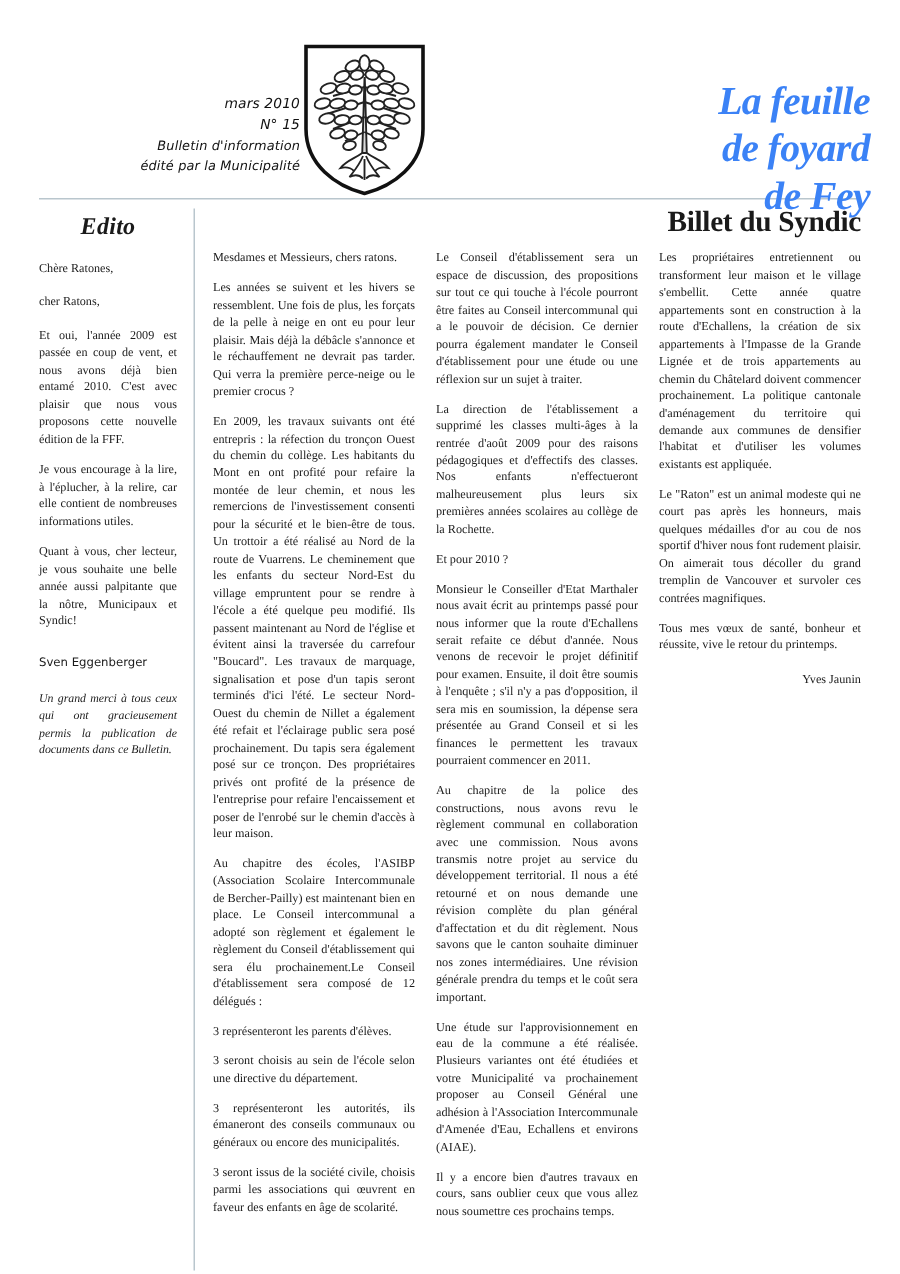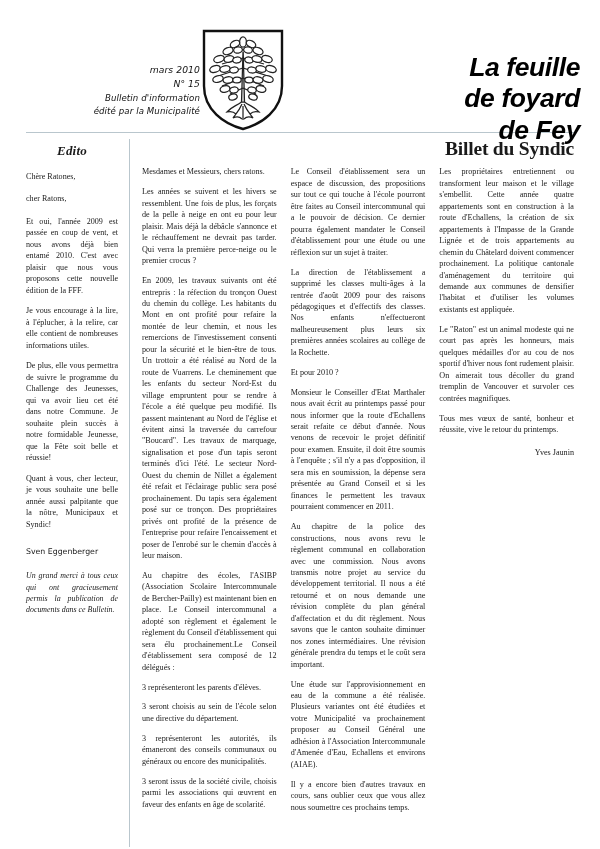--- a/index.html
+++ b/index.html
@@ -53,27 +53,27 @@
     align-items: flex-start;
     padding-top: 2px;
   }
   .crest svg { display: block; }
 
   .masthead-right {
     flex: 1;
     text-align: right;
     padding-top: 26px;
     padding-right: 8px;
-    font-family: Liberation Sans, sans-serif;
+    font-family: Liberation Serif, serif;
     font-weight: bold;
     font-style: italic;
     font-size: 26.5px;
     line-height: 1.18;
     letter-spacing: -0.4px;
-    color: #000000;
+    color: #3b82f6;
   }
   .masthead-right div { white-space: nowrap; }
 
   
   .top-rule {
     height: 1px;
     background: #b9c6cd;
     margin: 4px 26px 0 26px;
   }
 
@@ -90,21 +90,21 @@
     width: 104px;
     flex: 0 0 104px;
     padding-right: 11px;
     box-sizing: border-box;
     border-right: 1px solid #b9c6cd;
   }
   .edito-title {
     font-family: "Liberation Serif", serif;
     font-weight: bold;
     font-style: italic;
-    font-size: 13px;
+    font-size: 16px;
     text-align: center;
     margin: 4px 0 12px 0;
     letter-spacing: 0.2px;
   }
   .edito p {
     margin: 0 0 9px 0;
     font-size: 8.1px;
     line-height: 1.42;
     text-align: justify;
     text-justify: inter-word;
@@ -254,21 +254,20 @@
   <div class="top-rule"></div>
 
   <div class="content">
 
     <div class="edito">
       <div class="edito-title">Edito</div>
       <p class="salutation">Chère Ratones,</p>
       <p class="salutation">cher Ratons,</p>
       <p>Et oui, l'année 2009 est passée en coup de vent, et nous avons déjà bien entamé 2010. C'est avec plaisir que nous vous proposons cette nouvelle édition de la FFF.</p>
       <p>Je vous encourage à la lire, à l'éplucher, à la relire, car elle contient de nombreuses informations utiles.</p>
-      <p>De plus, elle vous permettra de suivre le programme du Challenge des Jeunesses, qui va avoir lieu cet été dans notre Commune. Je souhaite plein succès à notre formidable Jeunesse, que la Fête soit belle et réussie!</p>
       <p>Quant à vous, cher lecteur, je vous souhaite une belle année aussi palpitante que la nôtre, Municipaux et Syndic!</p>
       <div class="signature">Sven Eggenberger</div>
       <p class="thanks">Un grand merci à tous ceux qui ont gracieusement permis la publication de documents dans ce Bulletin.</p>
     </div>
 
     <div class="article">
       <h1 class="article-title">Billet du Syndic</h1>
       <div class="cols">
         <p>Mesdames et Messieurs, chers ratons.</p>
         <p>Les années se suivent et les hivers se ressemblent. Une fois de plus, les forçats de la pelle à neige en ont eu pour leur plaisir. Mais déjà la débâcle s'annonce et le réchauffement ne devrait pas tarder. Qui verra la première perce-neige ou le premier crocus ?</p>

